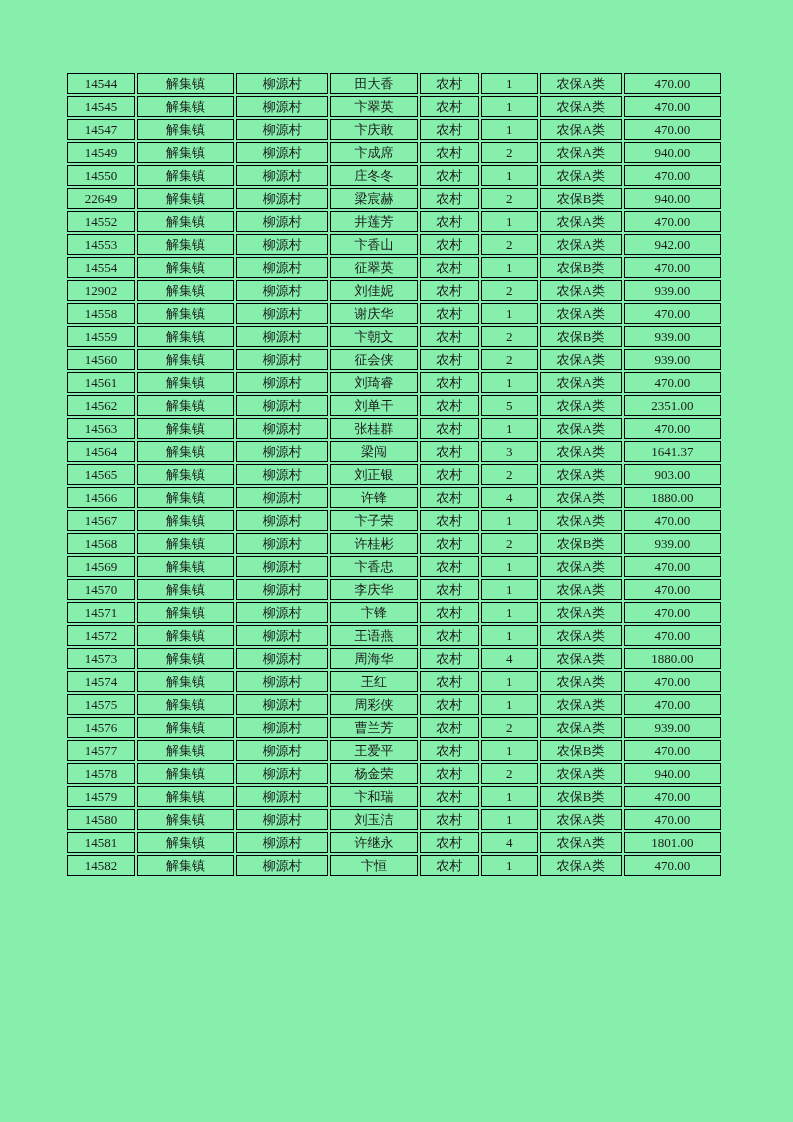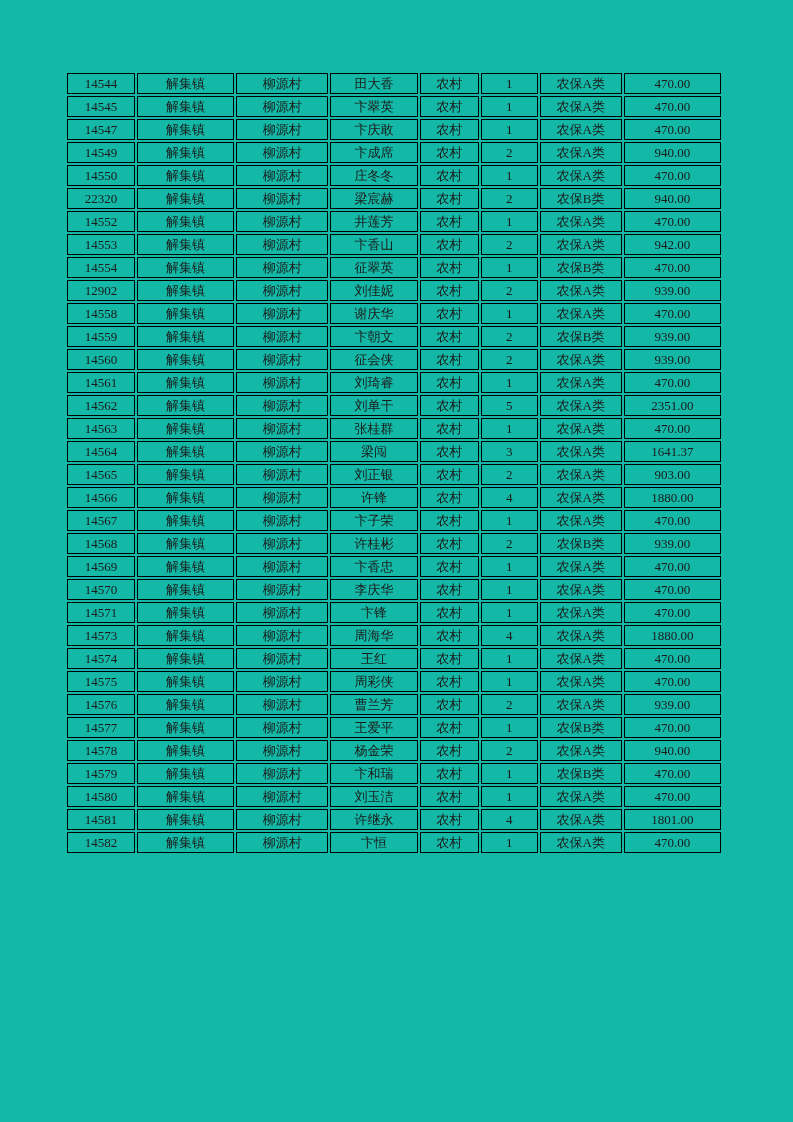--- a/index.html
+++ b/index.html
@@ -4,21 +4,21 @@
 <style>
   html, body {
     margin: 0;
     padding: 0;
     background: #ffffff;
   }
   .page {
     position: relative;
     width: 793px;
     height: 1122px;
-    background: #14b8a6;
+    background: #86efac;
     overflow: hidden;
     font-family: "Liberation Serif", "DejaVu Serif", serif;
   }
   table.records {
     position: absolute;
     left: 65px;
     top: 71px;
     width: 658px;
     table-layout: fixed;
     border-collapse: separate;
@@ -105,21 +105,21 @@
           <td>14550</td>
           <td>解集镇</td>
           <td>柳源村</td>
           <td>庄冬冬</td>
           <td>农村</td>
           <td>1</td>
           <td>农保A类</td>
           <td>470.00</td>
         </tr>
         <tr>
-          <td>22320</td>
+          <td>22649</td>
           <td>解集镇</td>
           <td>柳源村</td>
           <td>梁宸赫</td>
           <td>农村</td>
           <td>2</td>
           <td>农保B类</td>
           <td>940.00</td>
         </tr>
         <tr>
           <td>14552</td>
@@ -289,20 +289,30 @@
           <td>农村</td>
           <td>1</td>
           <td>农保A类</td>
           <td>470.00</td>
         </tr>
         <tr>
           <td>14571</td>
           <td>解集镇</td>
           <td>柳源村</td>
           <td>卞锋</td>
+          <td>农村</td>
+          <td>1</td>
+          <td>农保A类</td>
+          <td>470.00</td>
+        </tr>
+        <tr>
+          <td>14572</td>
+          <td>解集镇</td>
+          <td>柳源村</td>
+          <td>王语燕</td>
           <td>农村</td>
           <td>1</td>
           <td>农保A类</td>
           <td>470.00</td>
         </tr>
         <tr>
           <td>14573</td>
           <td>解集镇</td>
           <td>柳源村</td>
           <td>周海华</td>

